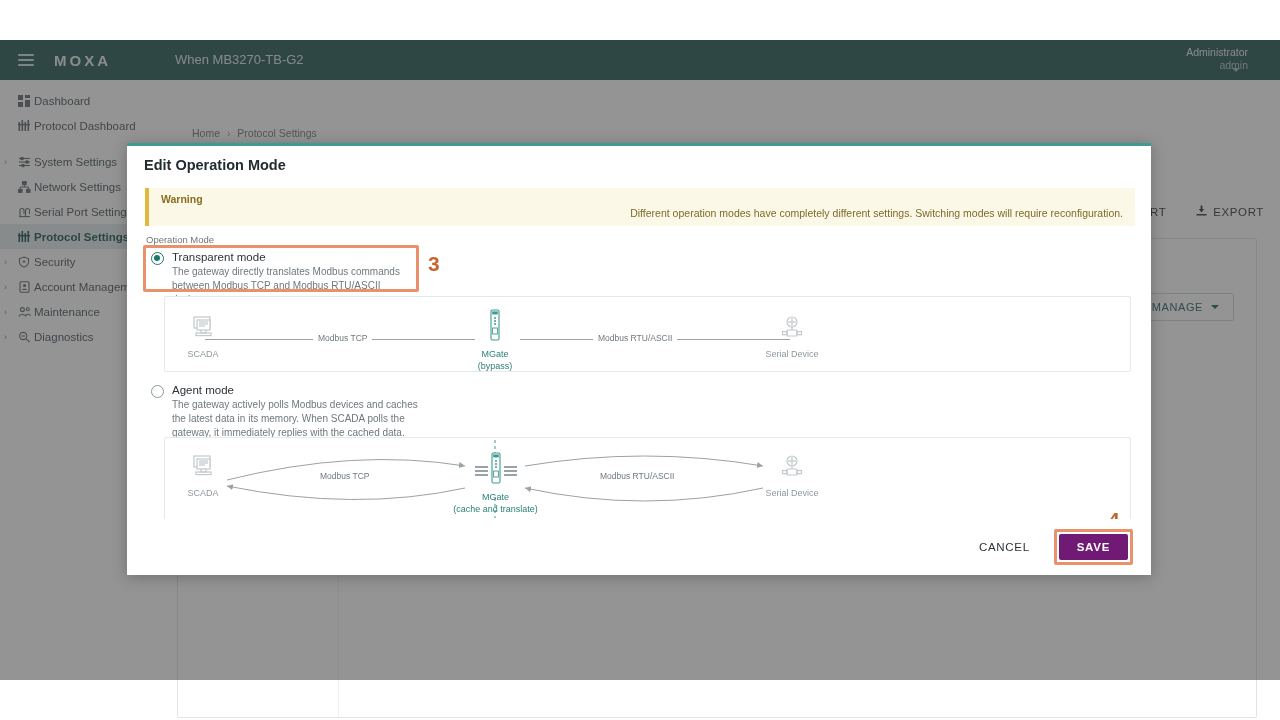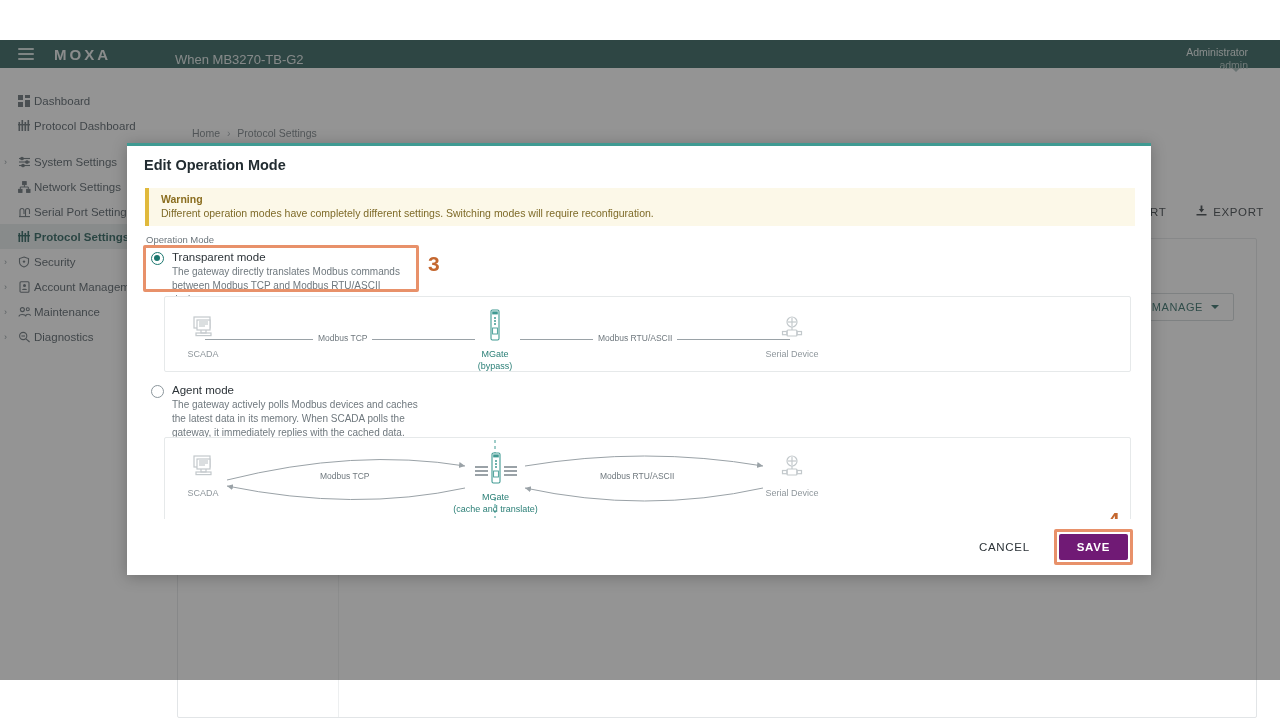--- a/index.html
+++ b/index.html
@@ -13,21 +13,21 @@
   
   .app {
     position: absolute; left: 0; top: 40px;
     width: 1280px; height: 640px;
     background: #ffffff;
   }
 
   
   .topbar {
     position: absolute; left: 0; top: 0;
-    width: 1280px; height: 28px;
+    width: 1280px; height: 40px;
     background: #1e524e;
     display: flex; align-items: center;
   }
   .hamburger {
     width: 16px; height: 12px; margin-left: 18px; margin-right: 20px;
     display: flex; flex-direction: column; justify-content: space-between;
   }
   .hamburger i { display: block; height: 2px; background: #cfdedc; border-radius: 1px; }
   .brand {
     color: #e8eeed; font-size: 15px; letter-spacing: 3px;
@@ -147,21 +147,21 @@
   }
 
   .warning {
     position: absolute; left: 18px; top: 42px;
     width: 990px; height: 38px;
     background: #fcf8e8;
     border-left: 4px solid #e0b93c;
     padding: 5px 12px;
   }
   .warning-title { font-size: 10.5px; font-weight: 700; color: #8a6d1e; }
-  .warning-text  { font-size: 10.5px; color: #7e6a28; margin-top: 2px; }
+  .warning-text  { font-size: 10.5px; color: #7e6a28; margin-top: 2px; text-align: right; }
 
   .section-label {
     position: absolute; left: 146px; top: 234px;
     font-size: 9.5px; color: #6d767c;
   }
 
   
   .opt-hl {
     position: absolute;
     border: 3px solid #e8916a;

